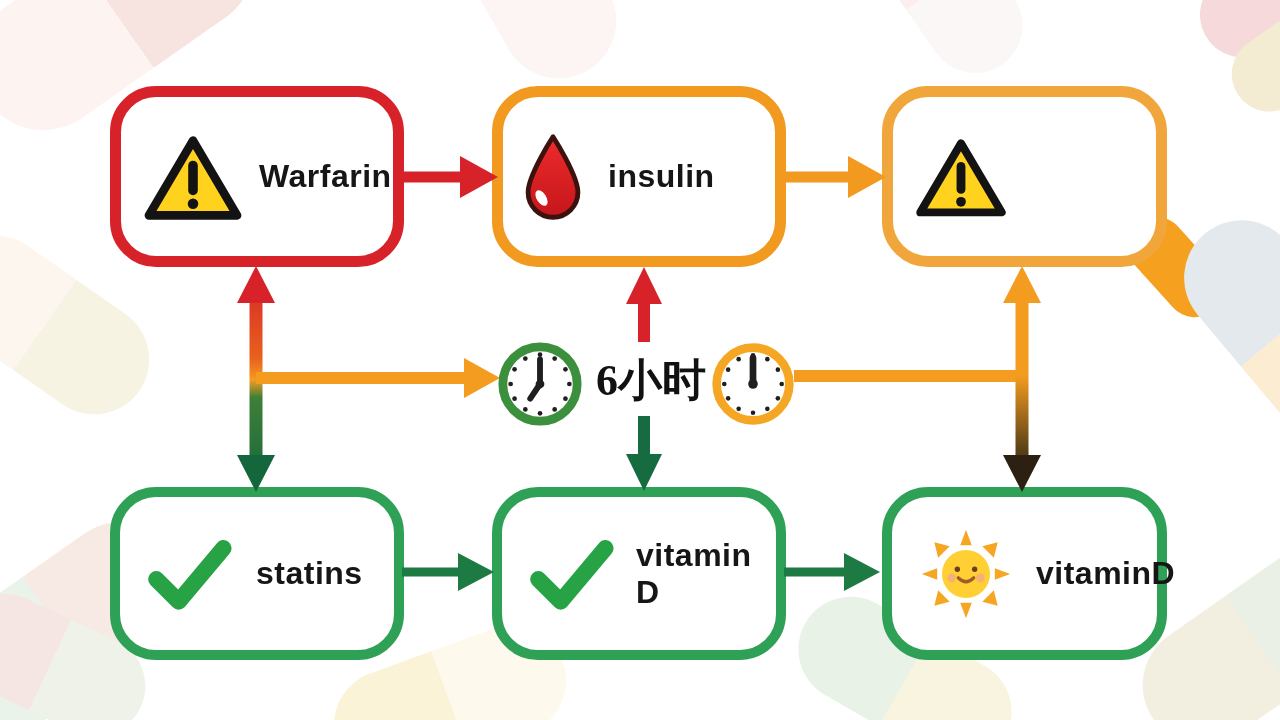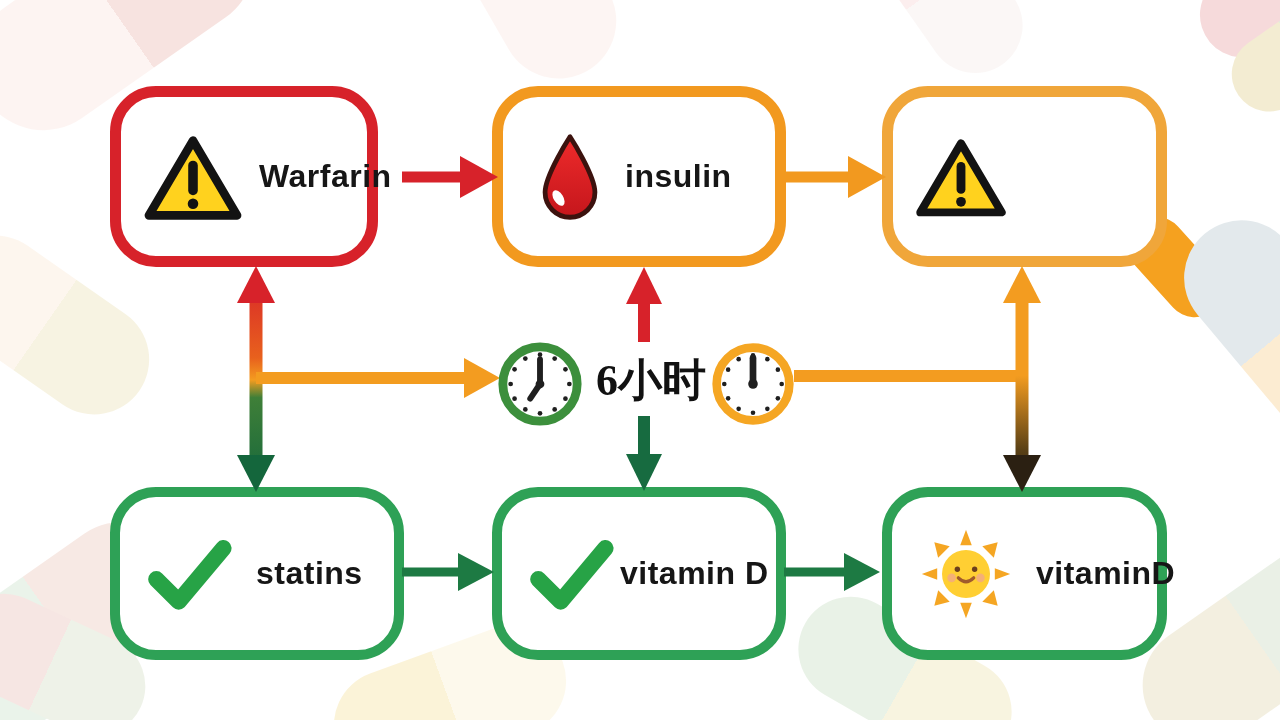--- a/index.html
+++ b/index.html
@@ -39,32 +39,32 @@
   <div class="capsule" style="left:1225px;top:15px;width:150px;height:75px;transform:rotate(-35deg);background:linear-gradient(90deg,#f3ecd2 50%,#e4ecdb 50%);"></div>
   <div class="capsule" style="left:1118px;top:238px;width:115px;height:58px;transform:rotate(48deg);background:#f5a11f;"></div>
   <div class="capsule" style="left:1160px;top:272px;width:250px;height:115px;transform:rotate(50deg);background:linear-gradient(90deg,#e3e9ec 50%,#fcecd2 50%);"></div>
   <div class="capsule" style="left:-70px;top:270px;width:230px;height:110px;transform:rotate(35deg);background:linear-gradient(90deg,#fdf6ee 50%,#f7f3e2 50%);"></div>
   <div class="capsule" style="left:-80px;top:565px;width:280px;height:130px;transform:rotate(-35deg);background:linear-gradient(90deg,#eaf3ea 50%,#f7e9e4 50%);"></div>
   <div class="capsule" style="left:-50px;top:615px;width:200px;height:100px;transform:rotate(25deg);background:linear-gradient(90deg,#f6e6e3 50%,#eef2e8 50%);"></div>
   <div class="capsule" style="left:330px;top:648px;width:240px;height:110px;transform:rotate(-20deg);background:linear-gradient(90deg,#fbf3d8 50%,#fdf9ec 50%);"></div>
   <div class="capsule" style="left:790px;top:628px;width:230px;height:105px;transform:rotate(30deg);background:linear-gradient(90deg,#e9f2e7 50%,#f8f4e0 50%);"></div>
   <div class="capsule" style="left:1130px;top:585px;width:260px;height:120px;transform:rotate(-35deg);background:linear-gradient(90deg,#f3efe0 50%,#eaf0e6 50%);"></div>
 
-  <div class="node red" style="left:110px;top:86px;width:268px;height:181px;padding-left:22px;gap:16px;">
+  <div class="node red" style="left:110px;top:86px;width:294px;height:181px;padding-left:22px;gap:16px;">
     <span class="node-icon">
       <svg width="100" height="92" viewBox="0 0 104 96">
         <polygon points="52,10 98,88 6,88" fill="#ffd21e" stroke="#131313" stroke-width="9" stroke-linejoin="round"></polygon>
         <line x1="52" y1="36" x2="52" y2="62" stroke="#131313" stroke-width="10" stroke-linecap="round"></line>
         <circle cx="52" cy="76" r="5.5" fill="#131313"></circle>
       </svg>
     </span>
     <span class="node-label">Warfarin</span>
   </div>
 
-  <div class="node orange" style="left:492px;top:86px;width:294px;height:181px;padding-left:36px;gap:24px;">
+  <div class="node orange" style="left:492px;top:86px;width:294px;height:181px;padding-left:19px;gap:24px;">
     <span class="node-icon">
       <svg width="62" height="92" viewBox="0 0 64 96">
         <defs>
           <linearGradient id="dropGrad" x1="0" y1="0" x2="0" y2="1">
             <stop offset="0" stop-color="#ee2b2b"></stop>
               <stop offset="1" stop-color="#c5161c"></stop>
           </linearGradient>
         </defs>
         <path d="M32 6 C32 6 6 46 6 64 a26 26 0 0 0 52 0 C58 46 32 6 32 6 Z" fill="url(#dropGrad)" stroke="#3c120e" stroke-width="5" stroke-linejoin="round"></path>
         <ellipse cx="20" cy="70" rx="5" ry="9" fill="#ffffff" transform="rotate(-32 20 70)"></ellipse>
@@ -85,21 +85,21 @@
 
   <div class="node green" style="left:110px;top:487px;width:294px;height:173px;padding-left:26px;gap:24px;">
     <span class="node-icon">
       <svg width="86" height="76" viewBox="0 0 100 88">
         <path d="M12 50 L38 76 L90 14" fill="none" stroke="#27a346" stroke-width="19" stroke-linecap="round" stroke-linejoin="round"></path>
       </svg>
     </span>
     <span class="node-label">statins</span>
   </div>
 
-  <div class="node green" style="left:492px;top:487px;width:294px;height:173px;padding-left:26px;gap:6px;">
+  <div class="node green" style="left:492px;top:487px;width:294px;height:173px;padding-left:26px;gap:22px;">
     <span class="node-icon">
       <svg width="86" height="76" viewBox="0 0 100 88">
         <path d="M12 50 L38 76 L90 14" fill="none" stroke="#27a346" stroke-width="19" stroke-linecap="round" stroke-linejoin="round"></path>
       </svg>
     </span>
     <span class="node-label">vitamin D</span>
   </div>
 
   <div class="node green" style="left:882px;top:487px;width:285px;height:173px;padding-left:26px;gap:22px;">
     <span class="node-icon">

